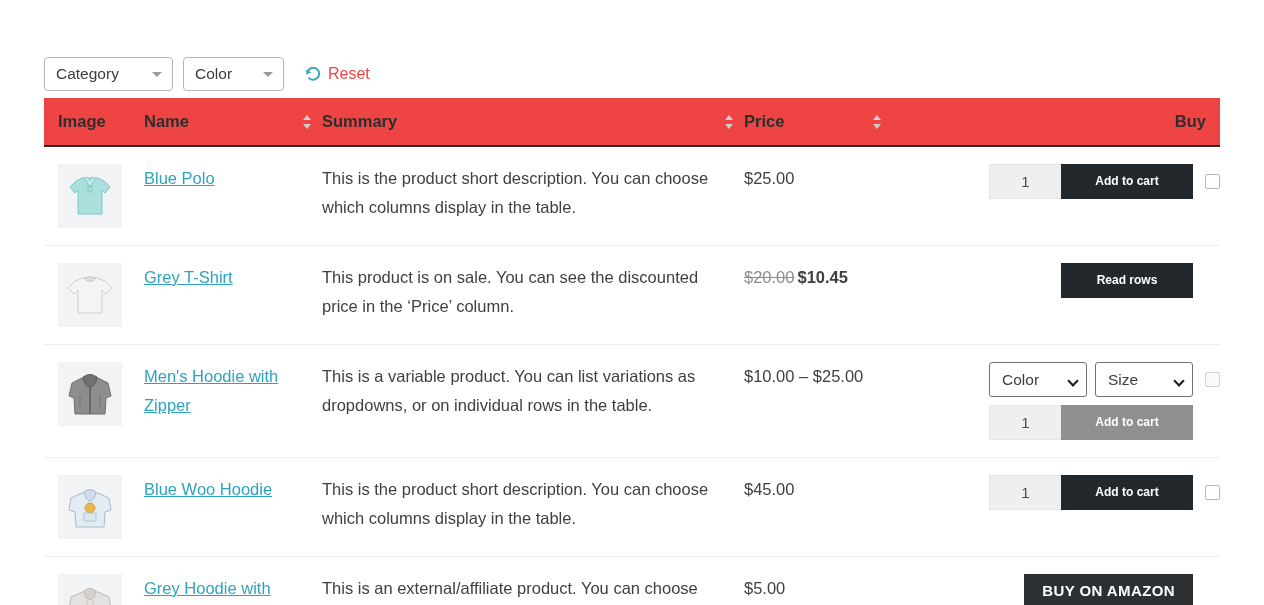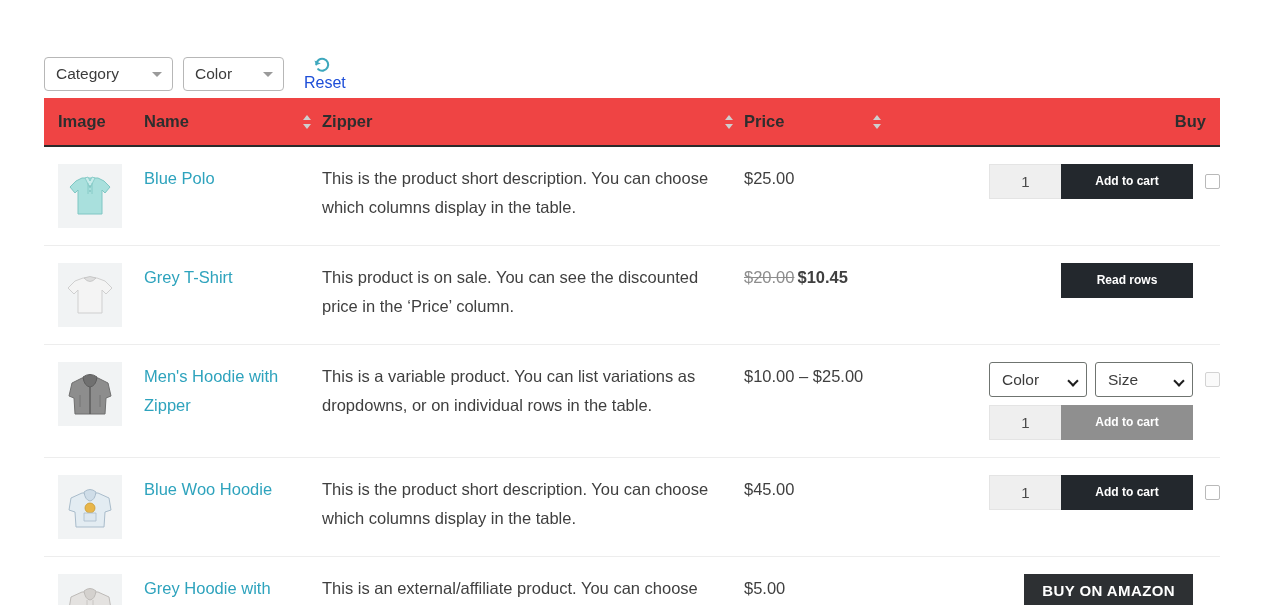--- a/index.html
+++ b/index.html
@@ -43,26 +43,25 @@
     right: 10px; top: 50%;
     width: 0; height: 0;
     margin-top: -2px;
     border-left: 5px solid transparent;
     border-right: 5px solid transparent;
     border-top: 5px solid #9a9a9a;
   }
   .reset-link {
     display: flex;
     align-items: center;
-    color: #1d4ed8;
+    color: #ef4444;
     font-size: 16px;
     margin-left: 10px;
     text-decoration: none;
     cursor: pointer;
-    flex-direction: column;
   }
   .reset-icon { display: inline-block; width: 18px; height: 18px; margin-right: 6px; }
   .search-wrap {
     margin-left: auto;
     display: flex;
     align-items: center;
     font-size: 15.5px;
     color: #444444;
   }
   .search-label { margin-right: 10px; }
@@ -134,20 +133,21 @@
   .thumb {
     width: 64px;
     height: 64px;
     background: #f1f3f4;
     display: block;
   }
   .thumb svg { display: block; width: 64px; height: 64px; }
 
   a.product-name {
     color: #2ea3bd;
+    text-decoration: underline;
     font-size: 16.5px;
     line-height: 1.78;
     word-wrap: break-word;
   }
   .summary-text { padding-right: 22px; display: block; }
 
   .price { white-space: nowrap; }
   .price del { color: #8d8d8d; text-decoration: line-through; margin-right: 3px; }
   .price ins { text-decoration: none; color: #3f3f3f; font-weight: bold; }
 
@@ -272,21 +272,21 @@
           <span>Image</span>
         </th>
         <th class="c-name">
           <span>Name</span>
           <span class="sort-arrows">
               <i class="up"></i>
               <i class="dn"></i>
             </span>
         </th>
         <th class="c-summary">
-          <span>Zipper</span>
+          <span>Summary</span>
           <span class="sort-arrows">
               <i class="up"></i>
               <i class="dn"></i>
             </span>
         </th>
         <th class="c-price">
           <span>Price</span>
           <span class="sort-arrows">
               <i class="up"></i>
               <i class="dn"></i>

